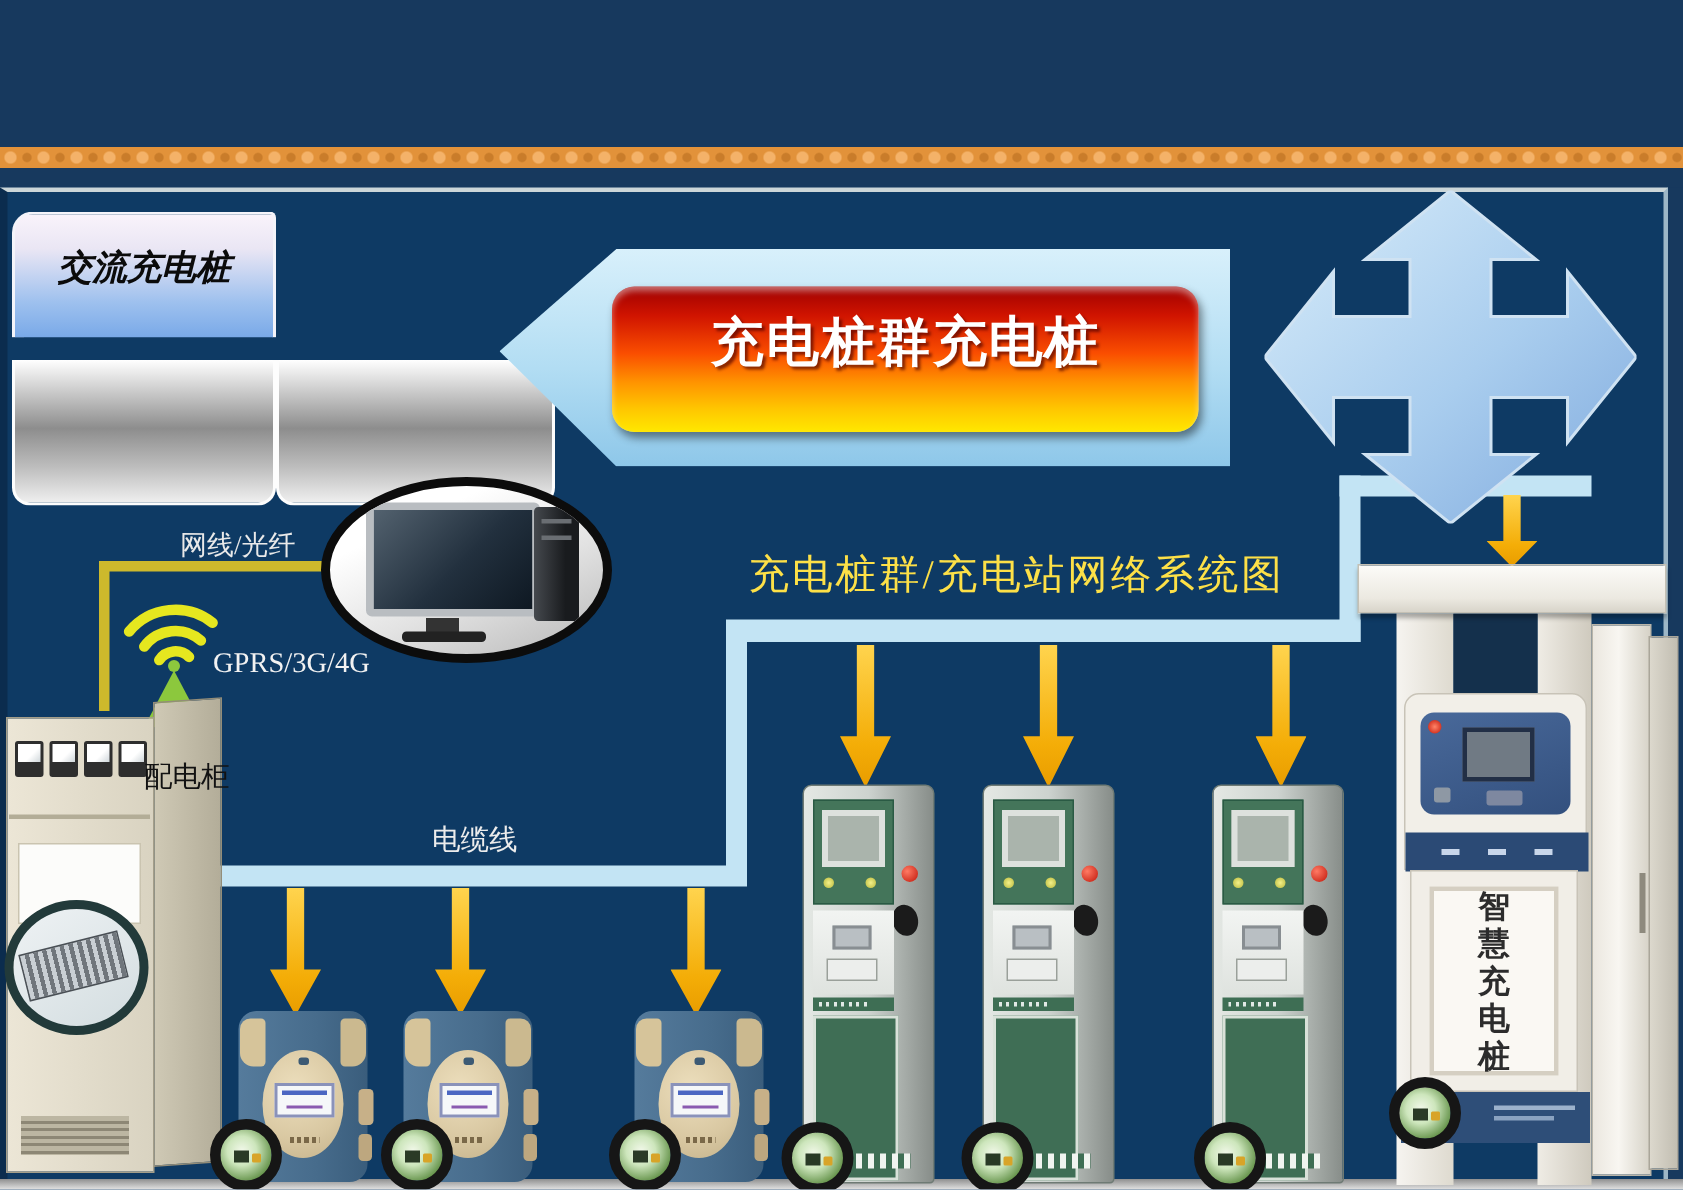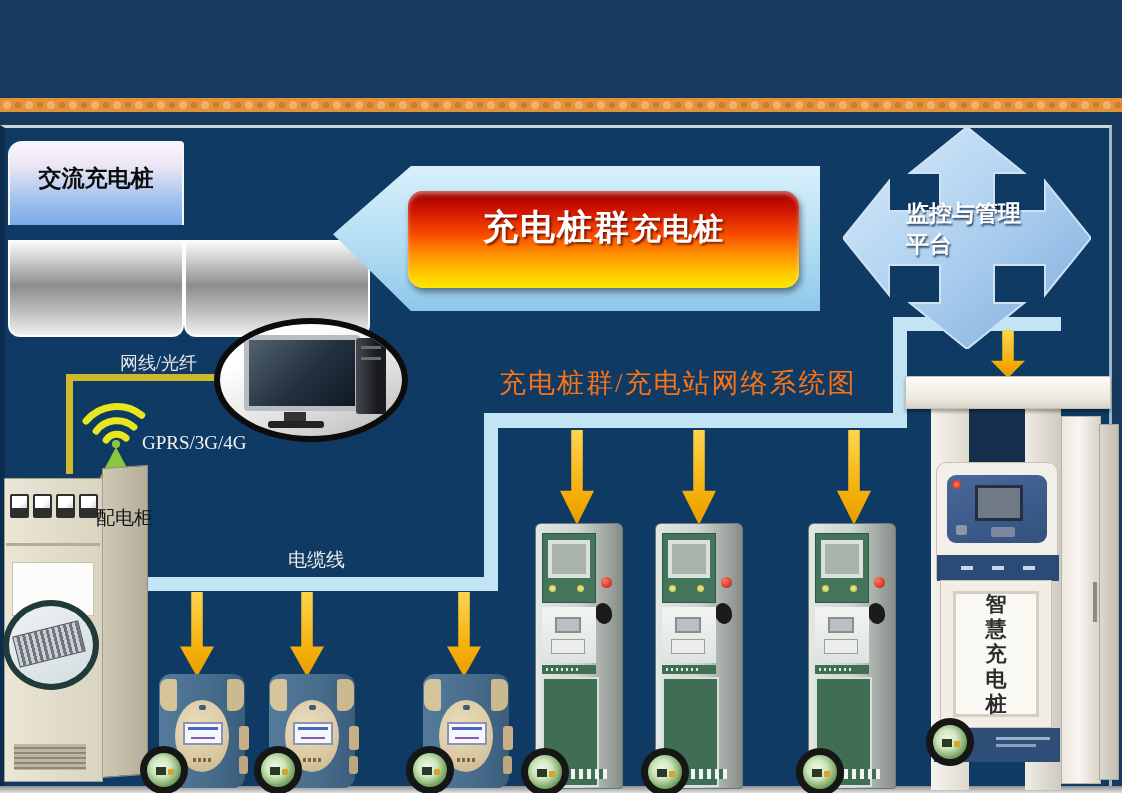--- a/index.html
+++ b/index.html
@@ -16,21 +16,21 @@
   
   .panel{left:0;top:125px;width:1112px;height:661px;background:#0e3a64;
     border-top:3px solid #ccd6d8;border-right:3px solid #9db7c7;border-left:5px solid #0b2c4e;box-sizing:border-box;}
   .bottom-strip{left:0;top:786px;width:1122px;height:7px;background:linear-gradient(180deg,#8f8f8f,#e2e2e2);}
 
   
   .tab{box-sizing:border-box;border:2px solid #f4f4fa;border-bottom:none;
     background:linear-gradient(180deg,#f9f3fb 0%,#eae6f4 28%,#9dc0ee 72%,#79a9e8 100%);
     display:flex;justify-content:center;align-items:flex-start;padding-top:20px;
     font-weight:bold;font-size:23px;color:#0b0b0b;}
-  .tab-l{left:8px;top:141px;width:176px;height:84px;border-radius:14px 4px 0 0;}
+  .tab-l{left:8px;top:141px;width:176px;height:84px;border-radius:14px 4px 0 0;font-style:italic;}
   .tab-r{left:184px;top:141px;width:186px;height:99px;border-radius:4px 14px 0 0;}
   .cyl{box-sizing:border-box;border:2px solid #fdfdfd;border-top:none;
     background:linear-gradient(180deg,#ffffff 0%,#dedede 14%,#8d8d8d 48%,#bfbfbf 76%,#efefef 100%);}
   .cyl-l{left:8px;top:240px;width:176px;height:97px;border-radius:0 0 12px 12px;}
   .cyl-r{left:184px;top:240px;width:186px;height:97px;border-radius:0 0 12px 12px;}
   .for-ev{left:128px;top:212px;width:113px;height:55px;border-radius:10px;
     border:2px solid #dcedf5;background:linear-gradient(180deg,#f4fbfd 0%,#d9ecf5 45%,#b9d7e9 100%);
     box-shadow:3px 3px 5px rgba(0,0,0,.5);display:flex;align-items:center;justify-content:center;
     font-family:"Liberation Serif",serif;font-size:23px;color:#101010;}
 
@@ -38,21 +38,21 @@
   .banner-arrow{left:333px;top:166px;width:487px;height:145px;
     background:linear-gradient(180deg,#d8f0fb 0%,#b2ddf3 55%,#8ec7e9 100%);
     -webkit-clip-path:polygon(0 47%,16% 0,100% 0,100% 100%,16% 100%);
     clip-path:polygon(0 47%,16% 0,100% 0,100% 100%,16% 100%);}
   .banner-btn{left:408px;top:191px;width:391px;height:97px;border-radius:15px;
     background:linear-gradient(180deg,#9e0000 0%,#d01400 20%,#fa4e00 46%,#ff9400 66%,#ffc600 84%,#ffe800 100%);
     box-shadow:inset 0 3px 4px rgba(255,255,255,.45),2px 4px 6px rgba(0,0,0,.45);
     display:flex;justify-content:center;align-items:flex-start;padding-top:13px;box-sizing:border-box;}
   .banner-txt{color:#ffffff;font-weight:bold;text-shadow:2px 2px 2px rgba(70,0,0,.65);white-space:nowrap;}
   .banner-txt .big{font-size:35px;letter-spacing:2px;}
-  .banner-txt .small{font-size:30px;letter-spacing:1px;margin-top:32px;}
+  .banner-txt .small{font-size:36px;letter-spacing:1px;margin-top:32px;}
 
   
   .cross-wrap{left:843px;top:127px;width:248px;height:222px;}
   .cross-label{left:906px;top:198px;width:160px;color:#fff;font-weight:bold;font-size:23px;
     line-height:31px;text-shadow:1px 2px 2px rgba(10,30,60,.8);}
 
   
   .bus{background:#c3e4f4;}
 
   
@@ -159,21 +159,21 @@
   .sp-handle{left:190px;top:210px;width:4px;height:40px;background:#8e8a7e;}
 
   
   .pcb{width:48px;height:48px;border-radius:50%;border:7px solid #161616;box-sizing:border-box;
     background:radial-gradient(circle at 42% 42%,#f2f8ea 0%,#cde6bc 35%,#5d8d42 78%,#39602a 100%);}
   .pcb i{position:absolute;left:9px;top:14px;width:10px;height:8px;background:#2a3a26;}
   .pcb em{position:absolute;left:21px;top:16px;width:6px;height:6px;background:#d8a428;border-radius:1px;}
 
   
   .lbl{font-family:"Liberation Serif",serif;white-space:nowrap;}
-  .lbl-title{left:499px;top:365px;font-size:27px;color:#f97316;letter-spacing:2px;}
+  .lbl-title{left:499px;top:365px;font-size:27px;color:#fde047;letter-spacing:2px;}
   .lbl-net{left:120px;top:351px;font-size:18px;color:#e9e9e9;}
   .lbl-gprs{left:142px;top:432px;font-size:19px;color:#f2f2f2;}
   .lbl-pdc{left:96px;top:505px;font-size:19px;color:#121212;}
   .lbl-cable{left:288px;top:547px;font-size:19px;color:#ececec;}
 </style>
 </head>
 <body>
 
 <div class="slide">
 
@@ -206,24 +206,20 @@
     <svg width="248" height="222" viewBox="0 0 248 222">
       <defs>
         <linearGradient id="crossg" x1="0" y1="0" x2="1" y2="1">
           <stop offset="0" stop-color="#d9edfa"></stop>
           <stop offset="0.55" stop-color="#a9cdee"></stop>
           <stop offset="1" stop-color="#7fa9dd"></stop>
         </linearGradient>
       </defs>
       <polygon fill="url(#crossg)" stroke="#cfe2f2" stroke-width="2" points="124,0 181,46 151,46 151,84 202,84 202,54 248,111 202,168 202,138 151,138 151,176 181,176 124,222 67,176 97,176 97,138 46,138 46,168 0,111 46,54 46,84 97,84 97,46 67,46"></polygon>
     </svg>
-  </div>
-  <div class="abs cross-label">
-    <div>监控与管理</div>
-    <div>平台</div>
   </div>
 
   <div class="abs netline" style="left:66px;top:374px;width:150px;height:7px;"></div>
   <div class="abs netline" style="left:66px;top:374px;width:7px;height:100px;"></div>
 
   <div class="abs" style="left:78px;top:392px;width:76px;height:56px;">
     <svg width="76" height="56" viewBox="0 0 76 56">
       <g transform="rotate(-6 38 46)" fill="none" stroke="#e6e71f" stroke-width="7" stroke-linecap="round">
         <path d="M10 26 A40 40 0 0 1 66 26"></path>
         <path d="M19 37 A26 26 0 0 1 57 37"></path>

